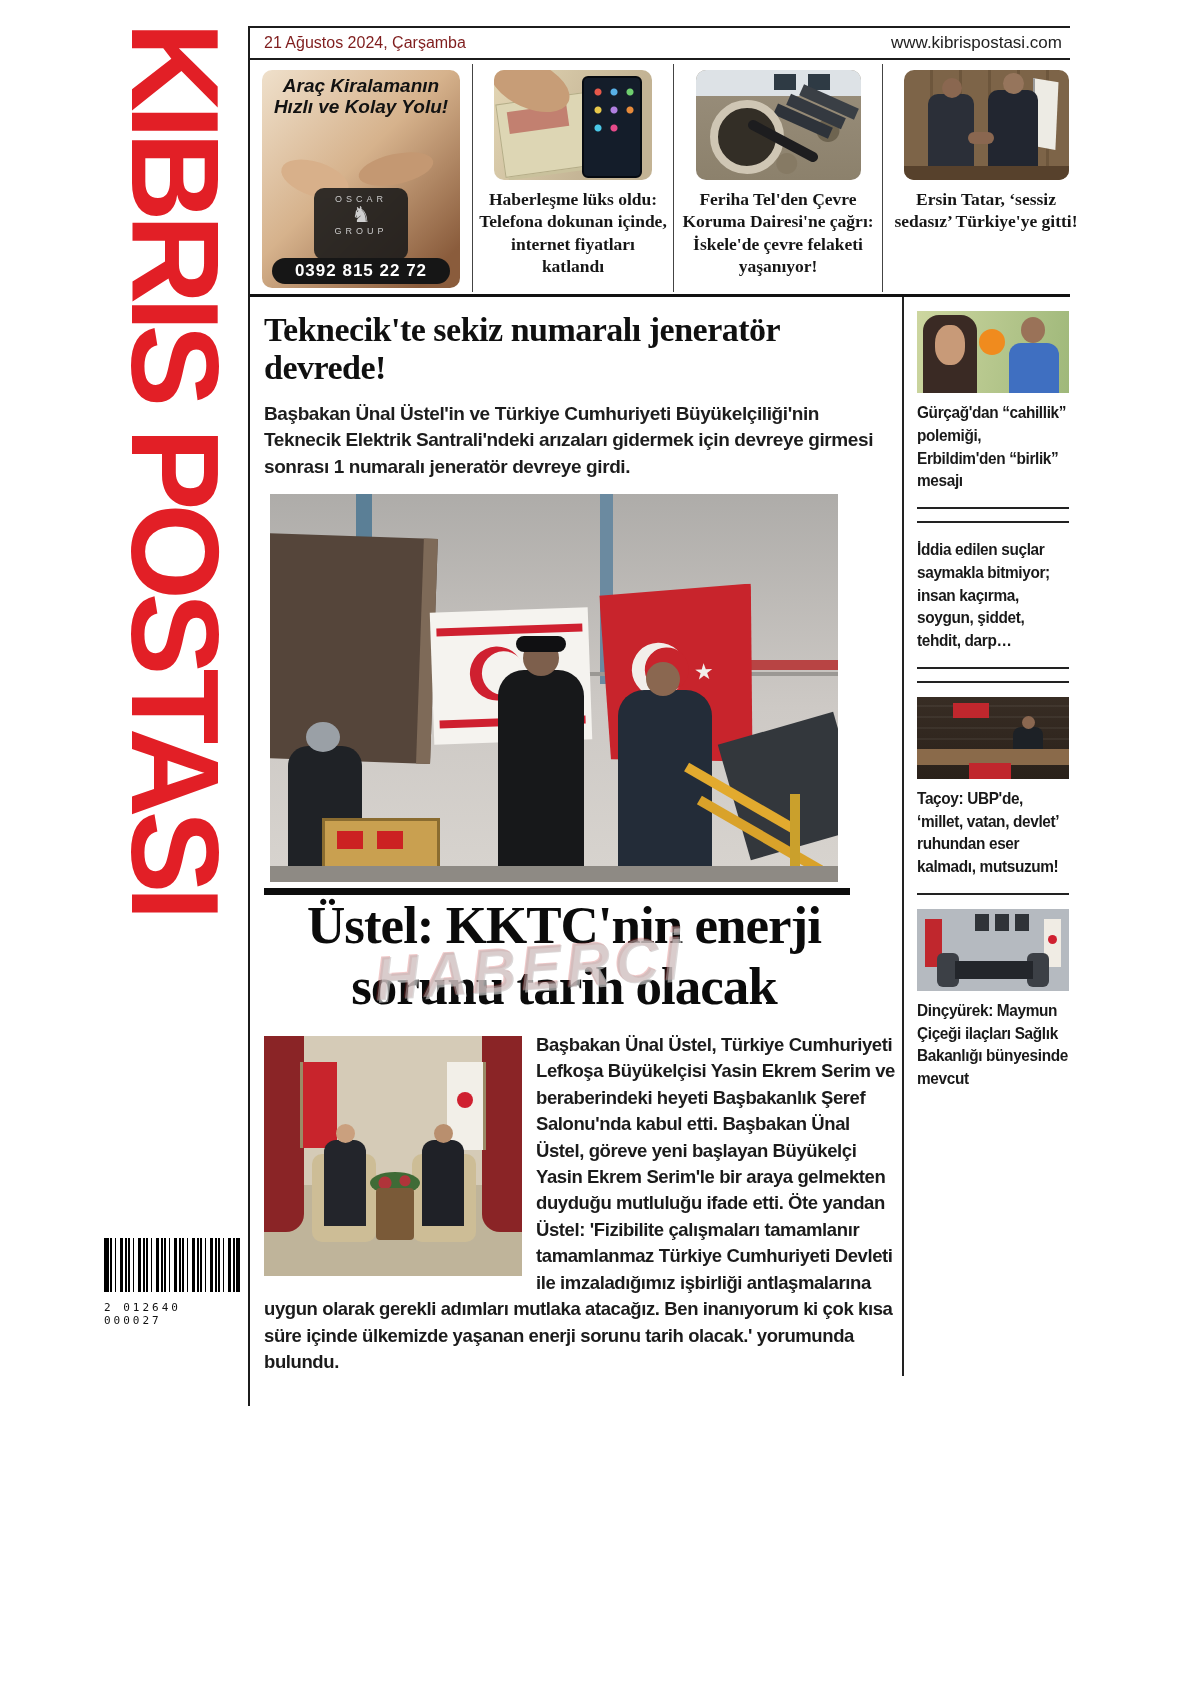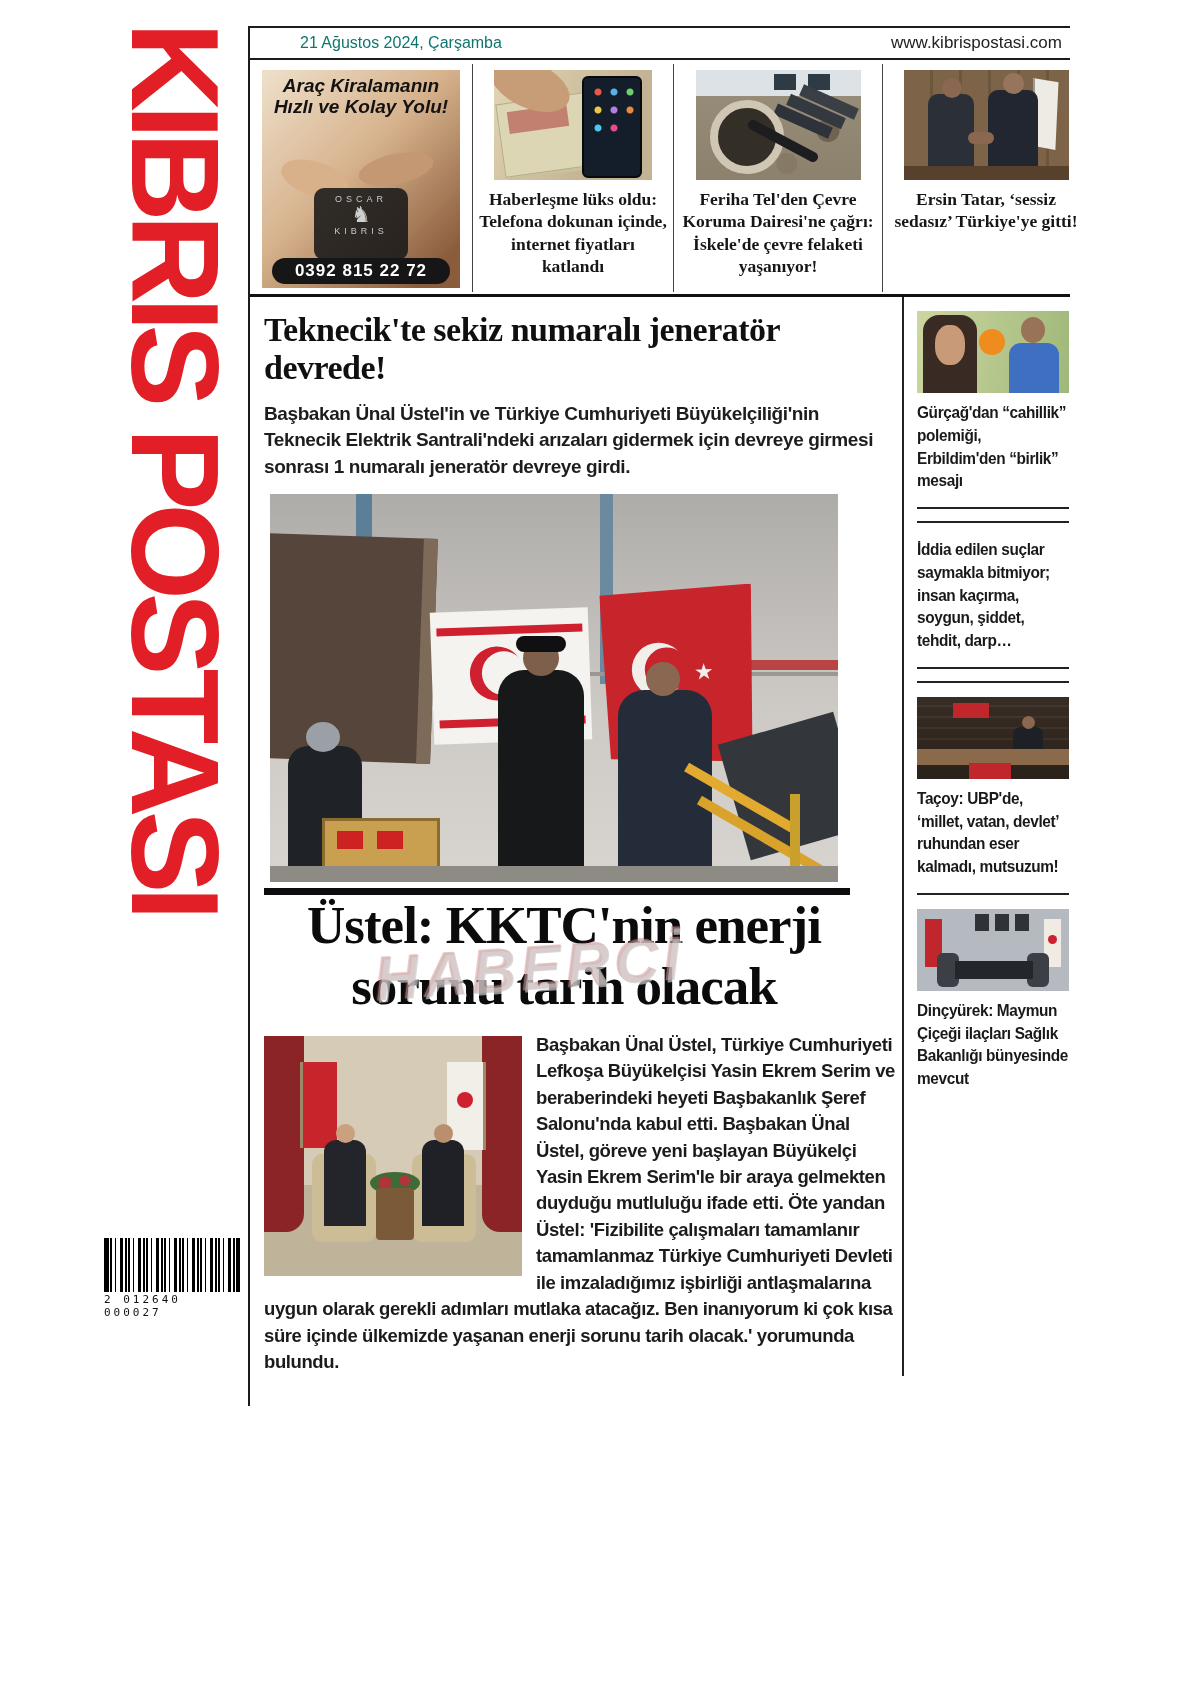--- a/index.html
+++ b/index.html
@@ -7,35 +7,35 @@
         font-family:"Liberation Sans",sans-serif;color:#111;}
 
   
   .masthead{position:absolute;left:92px;top:22px;height:1210px;width:145px;
             writing-mode:vertical-rl;font-weight:bold;font-size:124px;line-height:1;
             letter-spacing:-7px;color:#e21f26;white-space:nowrap;overflow:hidden;}
   .barcode{position:absolute;left:104px;top:1238px;width:136px;}
   .bars{height:54px;background:repeating-linear-gradient(90deg,
         #000 0 2px,#fff 2px 3px,#000 3px 5px,#fff 5px 8px,#000 8px 9px,#fff 9px 13px,
         #000 13px 16px,#fff 16px 18px);border-left:3px solid #000;border-right:3px solid #000;}
-  .bcd{font-family:"DejaVu Sans Mono",monospace;font-size:11px;letter-spacing:3px;margin-top:1px;color:#111;}
+  .bcd{font-family:"DejaVu Sans Mono",monospace;font-size:11px;letter-spacing:3px;margin-top:9px;color:#111;}
 
   
   .content{position:absolute;left:248px;top:26px;width:820px;border-left:2px solid #1c1c1c;
            padding-left:0;min-height:1380px;}
   .rule{background:#1c1c1c;height:2px;width:100%;}
   .hdr{display:flex;justify-content:space-between;align-items:center;height:30px;padding:0 8px 0 14px;}
-  .hdr .date{font-size:16px;color:#0f766e;margin-left:36px;}
+  .hdr .date{font-size:16px;color:#7f1d1d;}
   .hdr .url{font-size:17px;color:#222;}
 
   
   .toprow{display:flex;height:228px;margin-top:4px;}
   .tbox{position:relative;flex:0 0 auto;border-right:1.5px solid #444;padding:4px 6px 0 6px;}
   .tbox:last-child{border-right:none;}
-  .tbox .img{position:relative;margin:2px auto 0 auto;overflow:hidden;}
+  .tbox .img{position:relative;margin:2px auto 0 auto;overflow:hidden;border-radius:10px;}
   .tcap{font-family:"Liberation Serif",serif;font-weight:bold;text-align:center;
         font-size:17.5px;line-height:1.28;margin-top:8px;color:#161616;}
   .ph{position:absolute;}
 
   
   .ad-img{width:198px;height:218px;background:linear-gradient(135deg,#efe0cb,#d6b28c 45%,#8a5c3c 90%);}
   .ad-head{position:absolute;top:6px;left:0;width:100%;text-align:center;
            font-style:italic;font-weight:bold;font-size:19px;line-height:1.1;color:#121212;}
   .ad-badge{position:absolute;left:52px;top:118px;width:94px;height:66px;background:rgba(25,25,25,.88);
             border-radius:10px;text-align:center;color:#c9c9c9;font-size:9px;letter-spacing:4px;padding-top:6px;}
@@ -212,21 +212,21 @@
     <div class="toprow">
 
       <div class="tbox" style="width:210px;">
         <div class="img ad-img">
           <div class="ad-head">Araç Kiralamanın Hızlı ve Kolay Yolu!</div>
           <div class="ph hand1"></div>
           <div class="ph hand2"></div>
           <div class="ad-badge">
             <div>OSCAR</div>
             <div class="horse">♞</div>
-            <div>KIBRIS</div>
+            <div>GROUP</div>
           </div>
           <div class="ad-phone">0392 815 22 72</div>
         </div>
       </div>
 
       <div class="tbox" style="width:188px;">
         <div class="img money-img" style="width:158px;height:110px;">
           <div class="ph mnotes"></div>
           <div class="ph mnote-red"></div>
           <div class="ph mhand"></div>

